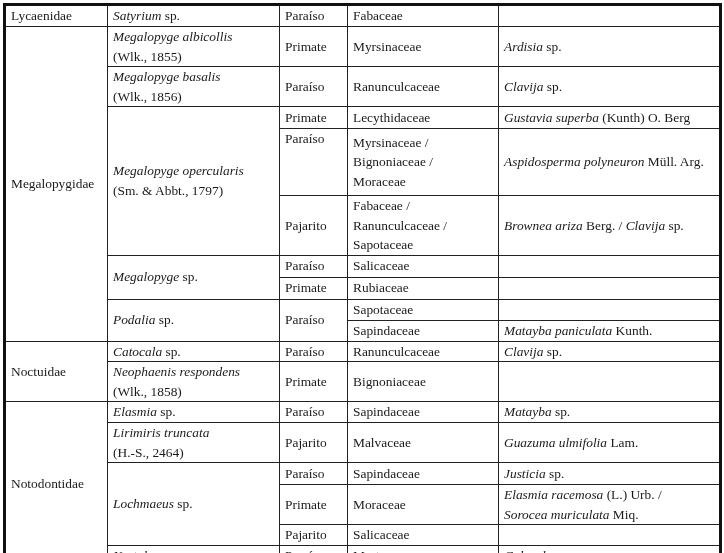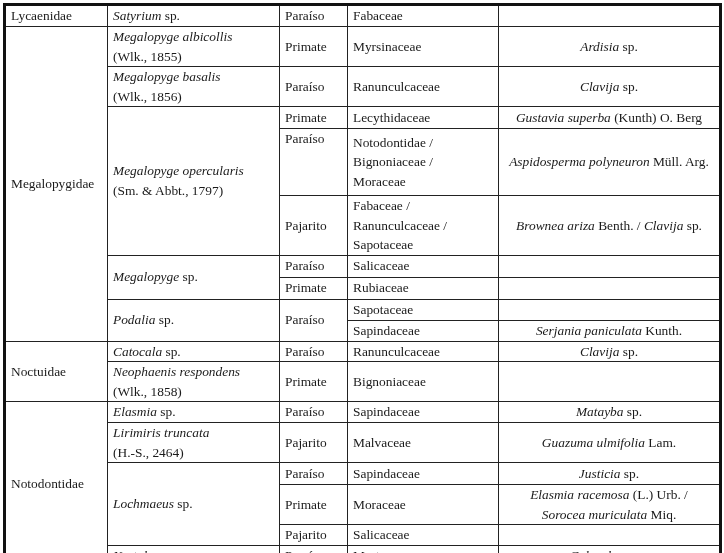--- a/index.html
+++ b/index.html
@@ -27,21 +27,21 @@
     }
     table.data td {
       border: 1px solid #222;
       padding: 0 5px;
       vertical-align: middle;
       white-space: nowrap;
       overflow: hidden;
     }
     table.data td.vtop { vertical-align: top; }
     .outer-left { border-left: 3px solid #111 !important; margin-top: 11px; }
-    .outer-right { border-right: 3px solid #111 !important; text-align: center; }
+    .outer-right { border-right: 3px solid #111 !important; }
     .outer-top td { border-top: 3px solid #111 !important; }
     i { }
     col.c1 { width: 103px; }
     col.c2 { width: 172px; }
     col.c3 { width: 68px; }
     col.c4 { width: 151px; }
     col.c5 { width: 222px; }
   </style>
 </head>
 <body>
@@ -81,28 +81,28 @@
 
     <tr style="height:22px">
       <td rowspan="3"><i>Megalopyge opercularis</i><br><span>(Sm. &amp; Abbt., 1797)</span></td>
       <td><span>Primate</span></td>
       <td><span>Lecythidaceae</span></td>
       <td class="outer-right"><i>Gustavia superba</i><span> (Kunth) O. Berg</span></td>
     </tr>
 
     <tr style="height:67px">
       <td class="vtop"><span>Paraíso</span></td>
-      <td><span>Notodontidae /</span><br><span>Bignoniaceae /</span><br><span>Moraceae</span></td>
+      <td><span>Myrsinaceae /</span><br><span>Bignoniaceae /</span><br><span>Moraceae</span></td>
       <td class="outer-right"><i>Aspidosperma polyneuron</i><span> Müll. Arg.</span></td>
     </tr>
 
     <tr style="height:48px">
       <td><span>Pajarito</span></td>
       <td><span>Fabaceae /</span><br><span>Ranunculcaceae /</span><br><span>Sapotaceae</span></td>
-      <td class="outer-right"><i>Brownea ariza</i><span> Benth. / </span><i>Clavija</i><span> sp.</span></td>
+      <td class="outer-right"><i>Brownea ariza</i><span> Berg. / </span><i>Clavija</i><span> sp.</span></td>
     </tr>
 
     <tr style="height:22px">
       <td rowspan="2"><i>Megalopyge</i><span> sp.</span></td>
       <td><span>Paraíso</span></td>
       <td><span>Salicaceae</span></td>
       <td class="outer-right"></td>
     </tr>
 
     <tr style="height:22px">
@@ -113,21 +113,21 @@
 
     <tr style="height:21px">
       <td rowspan="2"><i>Podalia</i><span> sp.</span></td>
       <td rowspan="2"><span>Paraíso</span></td>
       <td><span>Sapotaceae</span></td>
       <td class="outer-right"></td>
     </tr>
 
     <tr style="height:21px">
       <td><span>Sapindaceae</span></td>
-      <td class="outer-right"><i>Serjania paniculata</i><span> Kunth.</span></td>
+      <td class="outer-right"><i>Matayba paniculata</i><span> Kunth.</span></td>
     </tr>
 
     <tr style="height:20px">
       <td class="outer-left" rowspan="2"><span>Noctuidae</span></td>
       <td><i>Catocala</i><span> sp.</span></td>
       <td><span>Paraíso</span></td>
       <td><span>Ranunculcaceae</span></td>
       <td class="outer-right"><i>Clavija</i><span> sp.</span></td>
     </tr>
 

